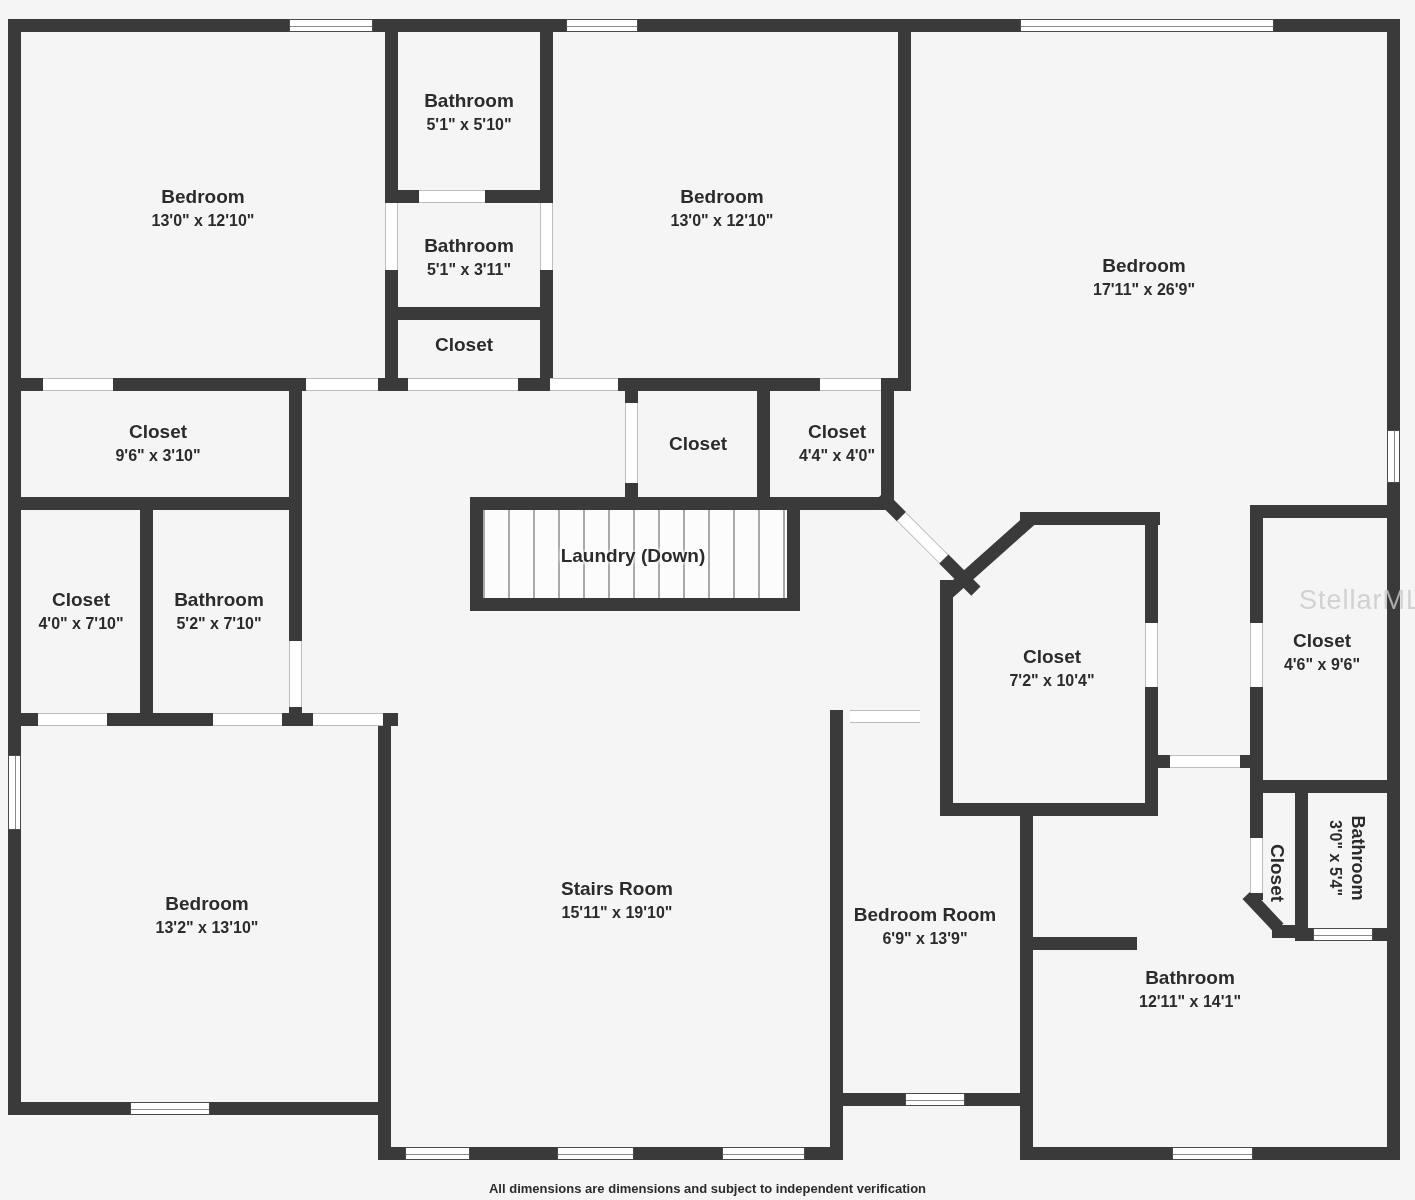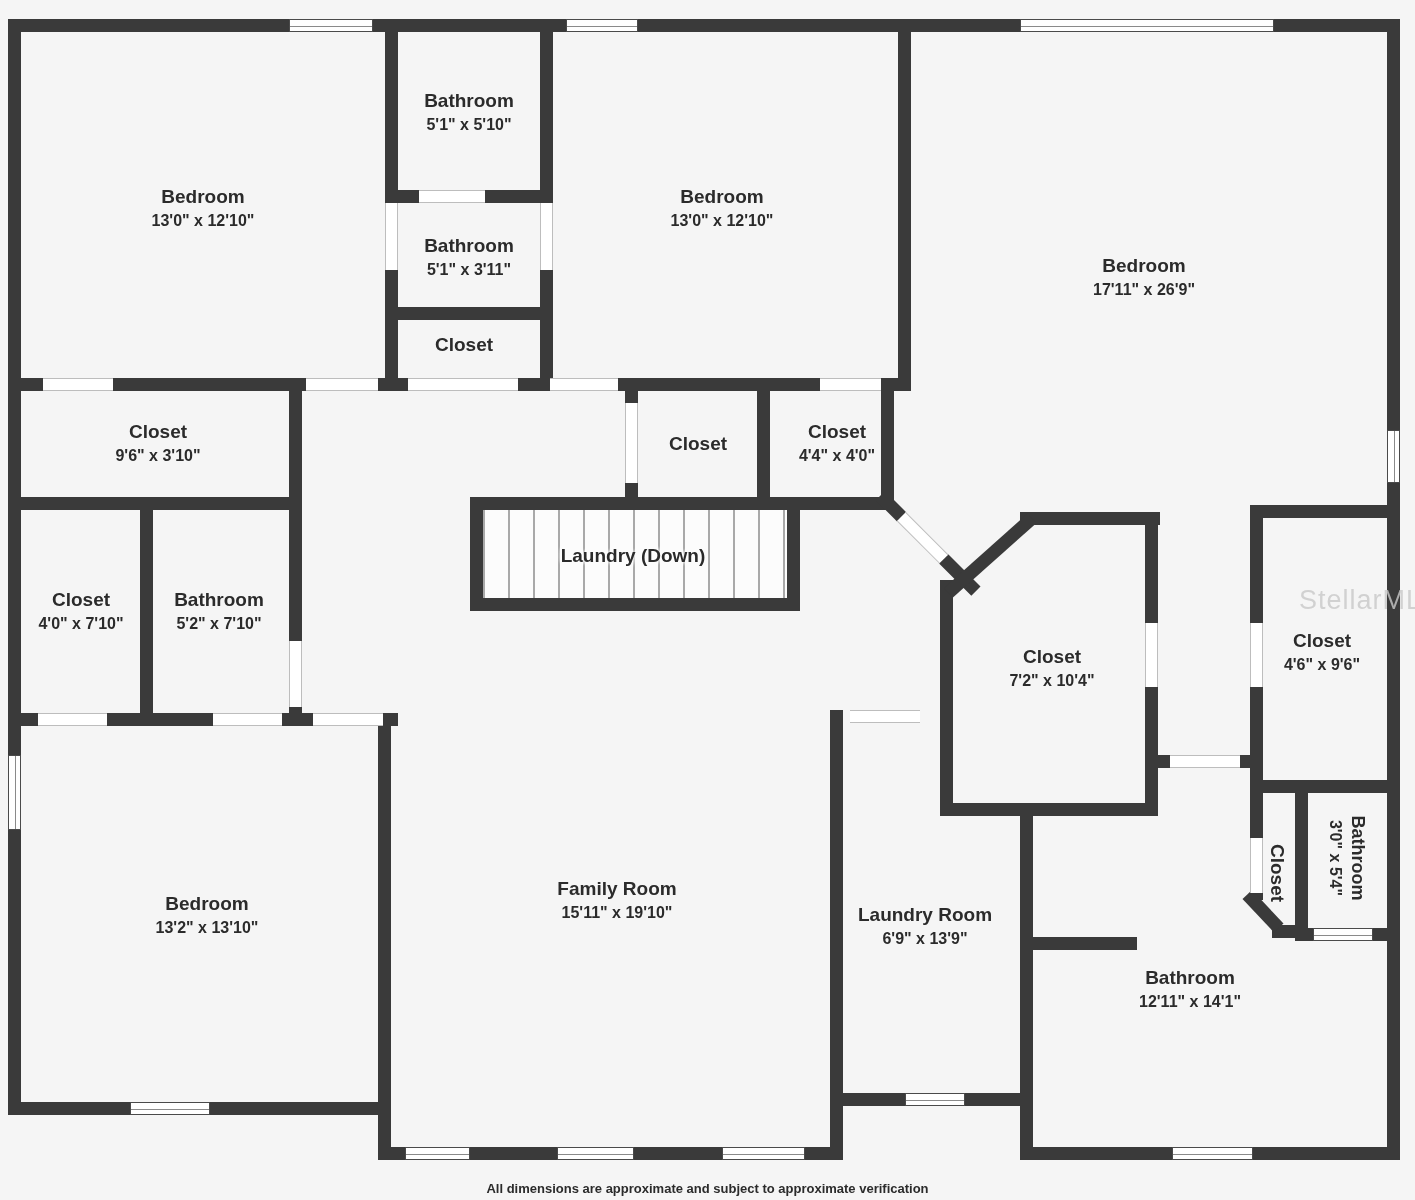--- a/index.html
+++ b/index.html
@@ -161,35 +161,35 @@
   </div>
   <div class="room-label" style="left:1322px;top:652px;">
     <span class="nm">Closet</span>
     <span class="dm">4'6" x 9'6"</span>
   </div>
   <div class="room-label" style="left:207px;top:915px;">
     <span class="nm">Bedroom</span>
     <span class="dm">13'2" x 13'10"</span>
   </div>
   <div class="room-label" style="left:617px;top:900px;">
-    <span class="nm">Family Room</span>
+    <span class="nm">Stairs Room</span>
     <span class="dm">15'11" x 19'10"</span>
   </div>
   <div class="room-label" style="left:925px;top:926px;">
-    <span class="nm">Laundry Room</span>
+    <span class="nm">Bedroom Room</span>
     <span class="dm">6'9" x 13'9"</span>
   </div>
   <div class="room-label" style="left:1190px;top:989px;">
     <span class="nm">Bathroom</span>
     <span class="dm">12'11" x 14'1"</span>
   </div>
   <div class="room-label rot" style="left:1277px;top:873px;">
     <span class="nm">Closet</span>
   </div>
   <div class="room-label rot small" style="left:1347px;top:858px;">
     <span class="nm">Bathroom</span>
     <span class="dm">3'0" x 5'4"</span>
   </div>
 
   <div class="watermark" style="left:1370px;top:600px;">StellarMLS</div>
-  <div class="footer">All dimensions are approximate and subject to approximate verification</div>
+  <div class="footer">All dimensions are dimensions and subject to independent verification</div>
 
 </div>
 
 </body></html>

